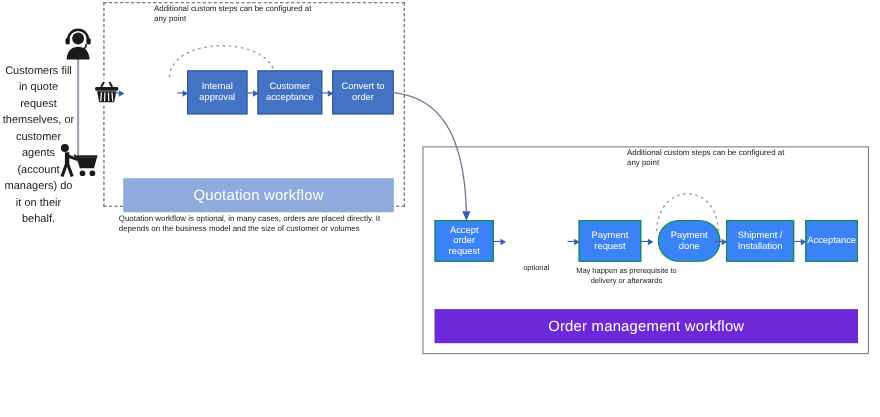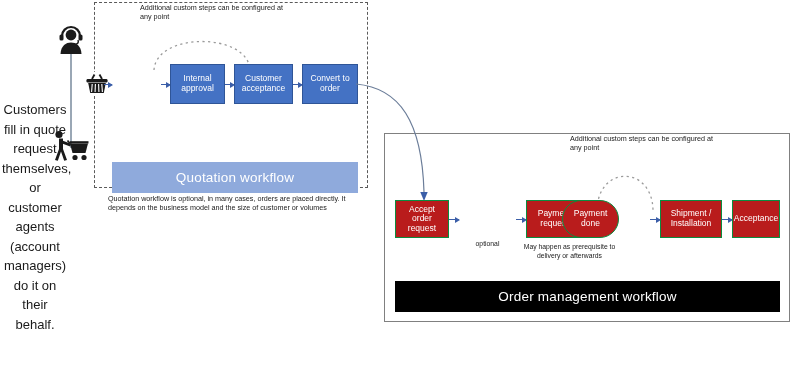--- a/index.html
+++ b/index.html
@@ -44,56 +44,55 @@
     color: #ffffff;
     line-height: 1.12;
     padding: 1px 2px;
   }
   .pbox-blue {
     background: #4472C4;
     border: 1px solid #2f5597;
     font-size: 8.5px;
   }
   .pbox-green {
-    background: #b91c1c;
+    background: #3b82f6;
     border: 1px solid #0a8c3f;
     font-size: 8.5px;
   }
 
   
   .banner {
     box-sizing: border-box;
     display: flex;
     align-items: center;
     justify-content: center;
     color: #ffffff;
     letter-spacing: 0.2px;
   }
   .banner-blue {
     background: #8FAADC;
     font-size: 13.5px;
   }
   .banner-green {
-    background: #000000;
+    background: #6d28d9;
     font-size: 13.5px;
   }
 
   
   .note {
     text-align: left;
     font-size: 7.2px;
     line-height: 1.28;
     color: #1a1a1a;
   }
   .note-left {
-    font-size: 13px;
+    font-size: 10px;
     line-height: 1.5;
     text-align: center;
     color: #1a1a1a;
-    margin-top: 43px;
   }
   .note-sub {
     text-align: center;
     font-size: 6.8px;
     line-height: 1.3;
     color: #1a1a1a;
   }
 
   
   .conn {
@@ -220,21 +219,21 @@
   <div class="abs pbox pbox-green" style="left:395px; top:200px; width:54px; height:38px;">Accept order request</div>
   <div class="abs conn" style="left:449px; top:219px; width:10px;"></div>
 
   <div class="abs note-sub" style="left:459px; top:240px; width:57px;">optional</div>
   <div class="abs conn" style="left:516px; top:219px; width:10px;"></div>
 
   <div class="abs pbox pbox-green" style="left:526px; top:200px; width:57px; height:38px;">Payment request</div>
   <div class="abs note-sub" style="left:523px; top:243px; width:93px;">May happen as prerequisite to delivery or afterwards</div>
   <div class="abs conn" style="left:583px; top:219px; width:10px;"></div>
 
-  <div class="abs pbox pbox-green" style="left:562px; top:200px; width:57px; height:38px;border-radius:19px;">Payment done</div>
+  <div class="abs pbox pbox-green" style="left:598px; top:200px; width:57px; height:38px;border-radius:19px;">Payment done</div>
   <div class="abs conn" style="left:650px; top:219px; width:10px;"></div>
 
   <div class="abs pbox pbox-green" style="left:660px; top:200px; width:62px; height:38px;">Shipment / Installation</div>
   <div class="abs conn" style="left:722px; top:219px; width:10px;"></div>
 
   <div class="abs pbox pbox-green" style="left:732px; top:200px; width:48px; height:38px;">Acceptance</div>
 
   <div class="abs banner banner-green" style="left:395px; top:281px; width:385px; height:31px;">Order management workflow</div>
 
 </div>

